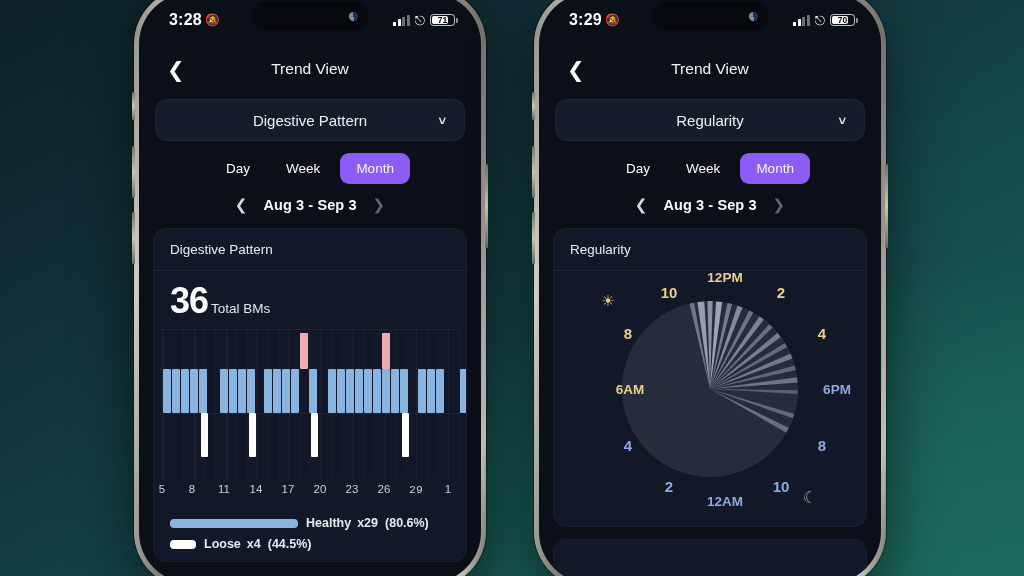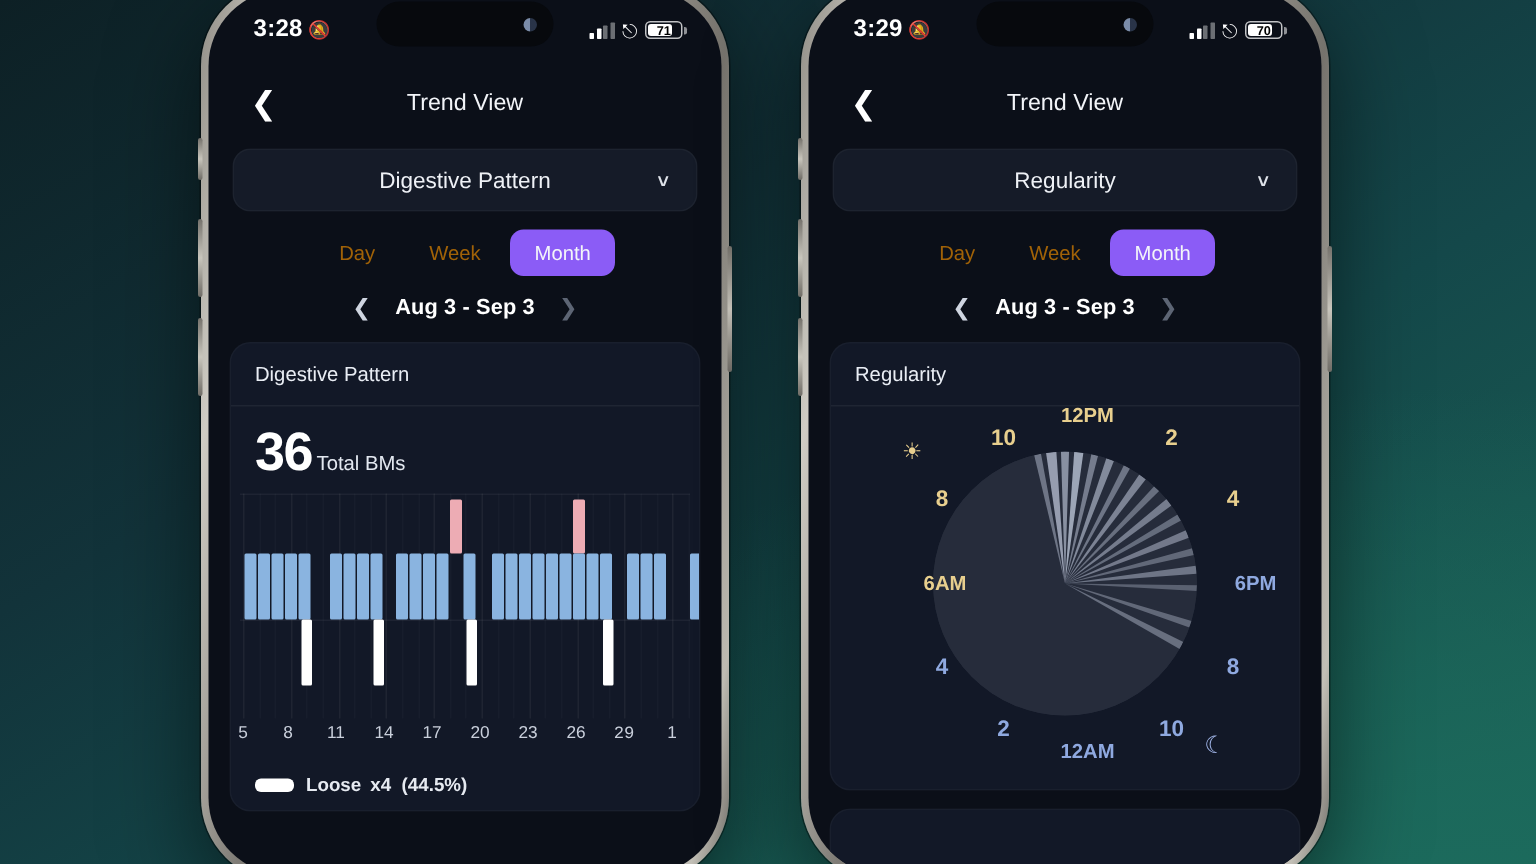--- a/index.html
+++ b/index.html
@@ -74,21 +74,21 @@
   .selector {
     margin:8px 16px 0; height:42px; border-radius:12px; background:#151b28;
     display:flex; align-items:center; justify-content:center; position:relative;
     border:1px solid rgba(255,255,255,.035);
   }
   .selector-label { font-size:15px; color:#eef1f6; font-weight:400; }
   .selector-chev { position:absolute; right:18px; font-size:13px; color:#dfe3ea; font-weight:700; }
 
   
   .segmented { display:flex; justify-content:center; align-items:center; gap:4px; margin-top:12px; }
-  .seg { padding:8px 16px; font-size:13.5px; color:#a16207; border-radius:9px; cursor:pointer; }
+  .seg { padding:8px 16px; font-size:13.5px; color:#ffffff; border-radius:9px; cursor:pointer; }
   .seg.active { background:#8b5cf6; color:#f3f5f9; font-weight:500; }
 
   
   .datenav { display:flex; align-items:center; justify-content:center; gap:16px; margin-top:12px; }
   .date-arrow { font-size:15px; color:#cfd5e0; font-weight:400; cursor:pointer; }
   .date-arrow.dim { color:#5d6574; }
   .date-text { font-size:14.5px; color:#fff; font-weight:600; letter-spacing:.1px; }
 
   
   .card { margin:14px 14px 0; background:#121827; border-radius:14px; overflow:hidden;
@@ -278,20 +278,24 @@
             <span style="left: 160px;">20</span>
             <span style="left: 192px;">23</span>
             <span style="left: 224px;">26</span>
             <span style="left: 256px; font-family: Liberation Mono, monospace;">29</span>
             <span style="left: 288px;">1</span>
           </div>
       </div>
 
       <div class="legend" id="L-legend">
           <div class="lg-row">
+            <span class="lg-swatch" style="background:#8ab4e0;width:128px"></span>
+            <span class="lg-text"><span class="nm">Healthy</span><span class="ct">x29</span><span class="pc">(80.6%)</span></span>
+          </div>
+          <div class="lg-row">
             <span class="lg-swatch" style="background:#ffffff;width:26px"></span>
             <span class="lg-text"><span class="nm">Loose</span><span class="ct">x4</span><span class="pc">(44.5%)</span></span>
           </div>
         </div>
     </div>
   </div>
 </div>
 
 <div class="phone right">
   <div class="side-btn sb-silent"></div>

